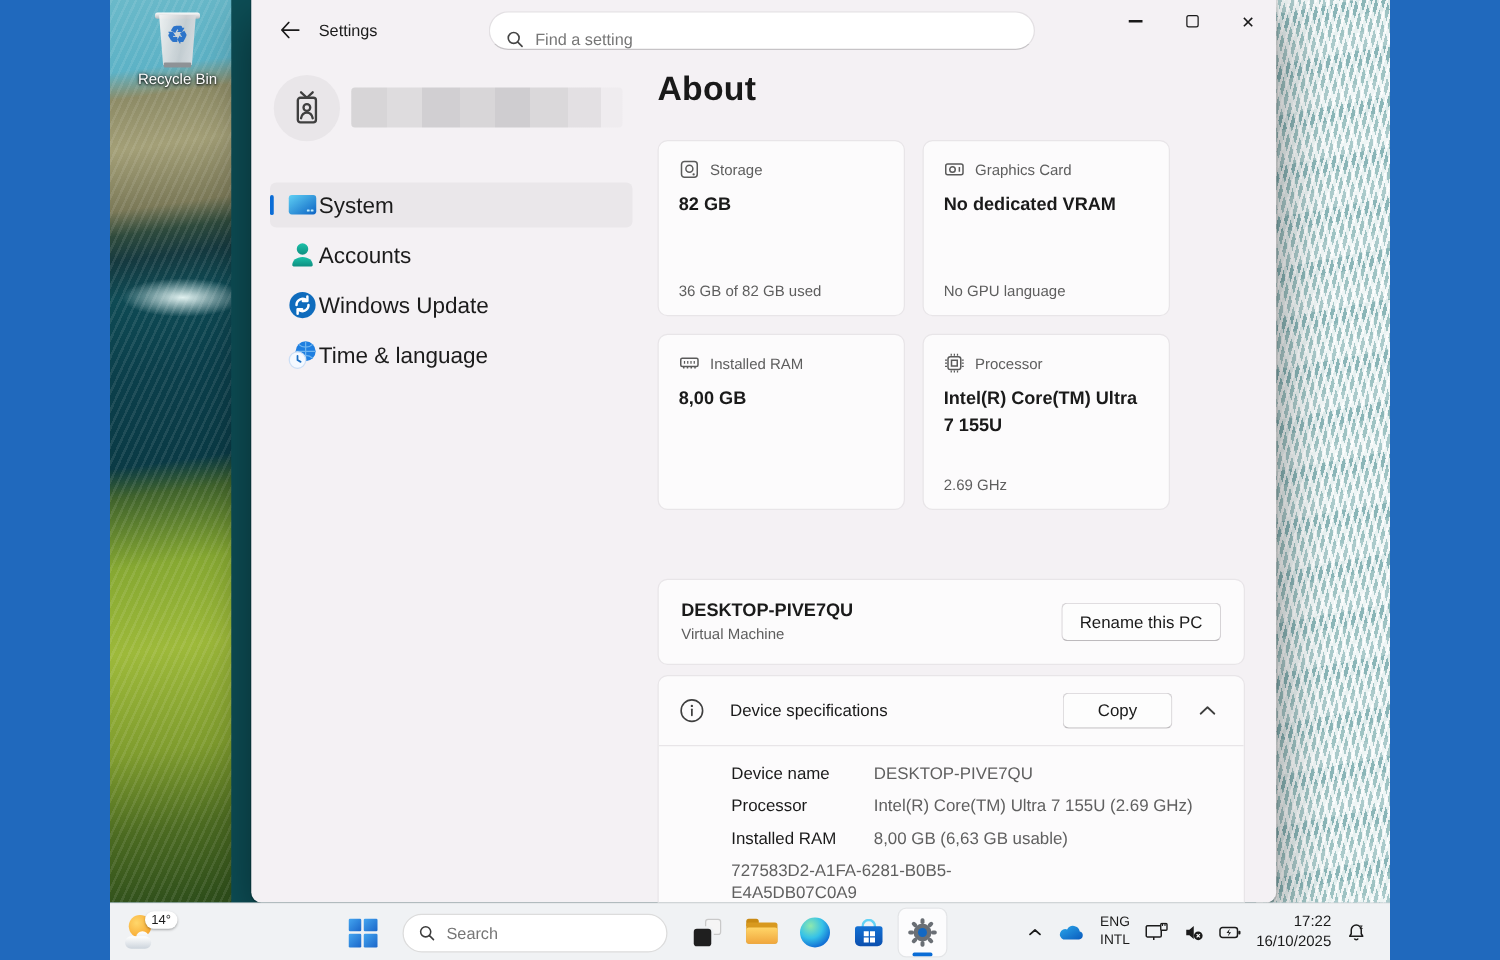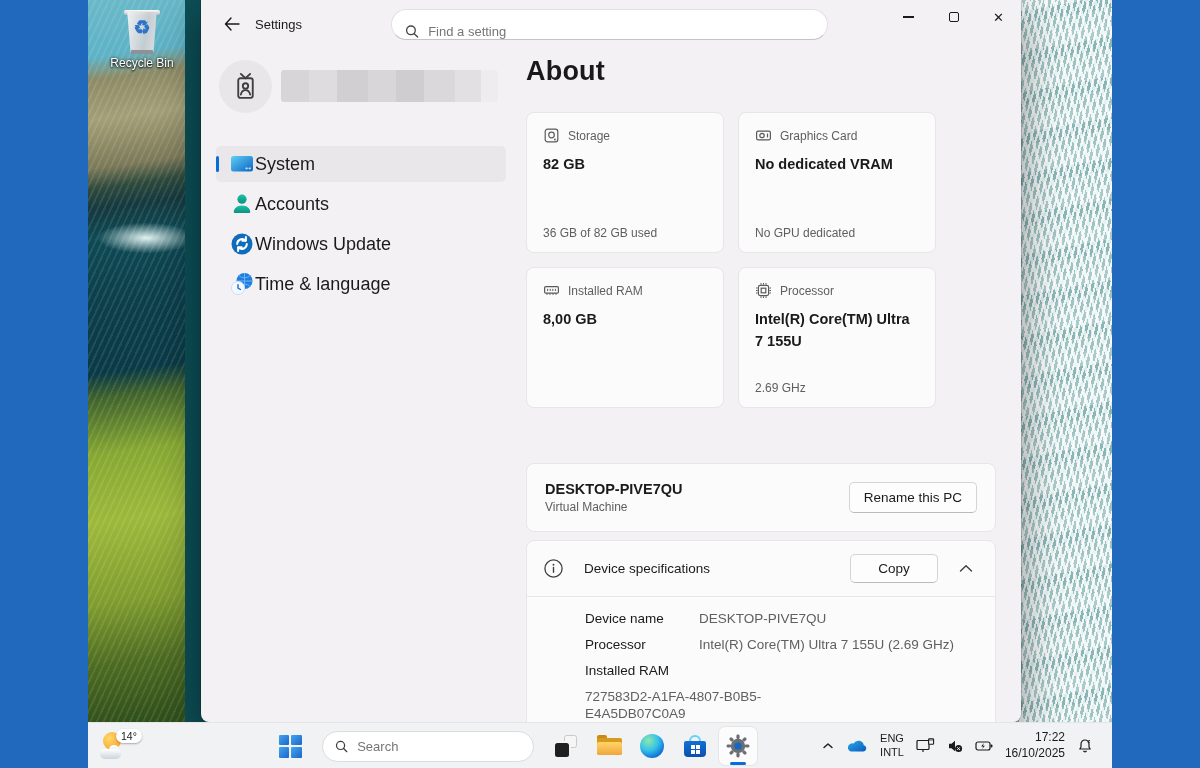--- a/index.html
+++ b/index.html
@@ -311,21 +311,21 @@
           <div class="card">
             <div class="card-label">
               <svg width="17" height="17" viewBox="0 0 17 17" fill="none" stroke="#5a5a5a" stroke-width="1.2">
                   <rect x="1.6" y="4.2" width="13.8" height="8.6" rx="1.6"></rect>
                   <circle cx="7" cy="8.5" r="2.2"></circle>
                   <path d="M12.5 6.6v3.8"></path>
                 </svg>
               <span>Graphics Card</span>
             </div>
             <div class="card-value">No dedicated VRAM</div>
-            <div class="card-footer">No GPU dedicated</div>
+            <div class="card-footer">No GPU language</div>
           </div>
           <div class="card">
             <div class="card-label">
               <svg width="17" height="17" viewBox="0 0 17 17" fill="none" stroke="#5a5a5a" stroke-width="1.2">
                   <rect x="1.6" y="4.6" width="13.8" height="6.6" rx="1.2"></rect>
                   <path d="M4 11.2v1.6M7 11.2v1.6M10 11.2v1.6M13 11.2v1.6"></path>
                   <path d="M4.6 6.8v2.2M7.2 6.8v2.2M9.8 6.8v2.2M12.4 6.8v2.2" stroke-width="1"></path>
                 </svg>
               <span>Installed RAM</span>
             </div>
@@ -373,23 +373,24 @@
             <div class="spec-row">
               <div class="spec-label">Device name</div>
               <div class="spec-value">DESKTOP-PIVE7QU</div>
             </div>
             <div class="spec-row">
               <div class="spec-label">Processor</div>
               <div class="spec-value">Intel(R) Core(TM) Ultra 7 155U (2.69 GHz)</div>
             </div>
             <div class="spec-row">
               <div class="spec-label">Installed RAM</div>
+              <div class="spec-value">8,00 GB (6,63 GB usable)</div>
             </div>
             <div class="spec-row">
-              <div class="spec-value">727583D2-A1FA-4807-B0B5-E4A5DB07C0A9</div>
+              <div class="spec-value">727583D2-A1FA-6281-B0B5-E4A5DB07C0A9</div>
             </div>
           </div>
         </div>
       </div>
     </div>
 
     <div class="taskbar">
       <div class="tb-widgets">
         <div class="weather">
           <div class="sun-core"></div>

